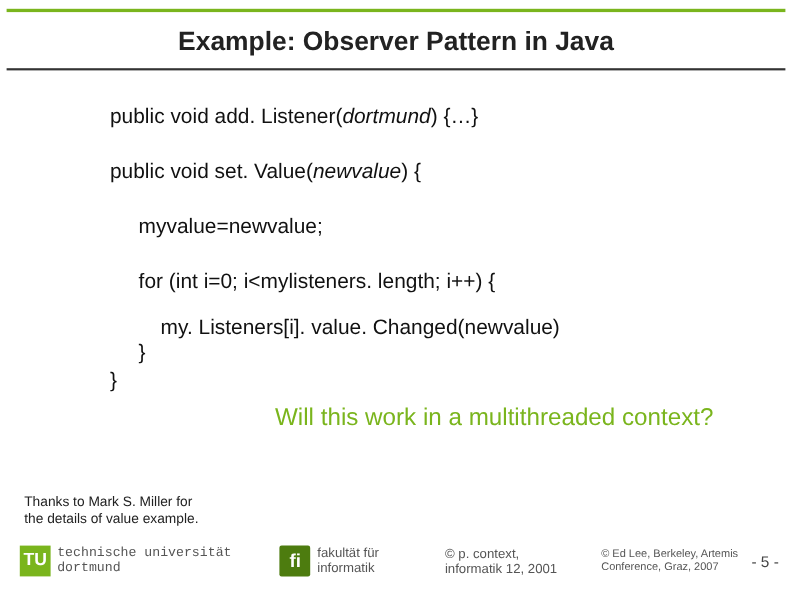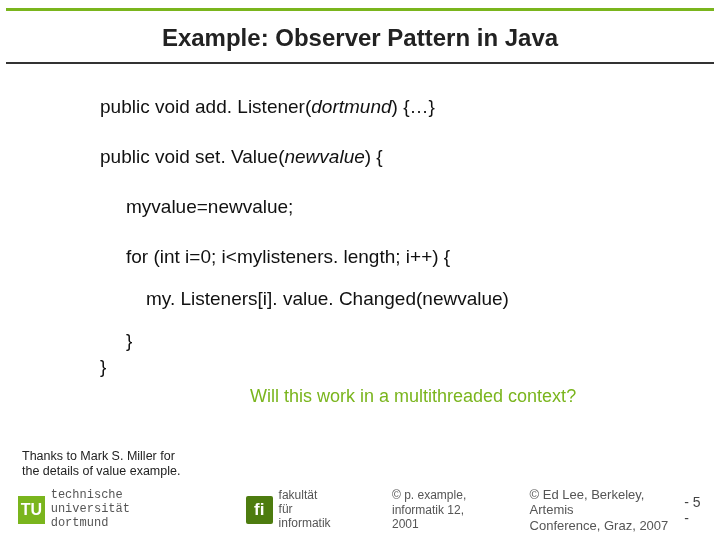--- a/index.html
+++ b/index.html
@@ -38,21 +38,21 @@
     color: #111;
   }
   .code-line {
     margin-bottom: 28px;
   }
   .indent1 { padding-left: 26px; }
   .indent2 { padding-left: 46px; }
   .italic { font-style: italic; }
   .question {
     color: #7ab51d;
-    font-size: 18px;
+    font-size: 22px;
     margin-top: 8px;
     margin-left: 150px;
   }
   .thanks {
     position: absolute;
     left: 22px;
     bottom: 60px;
     font-size: 12.5px;
     color: #222;
     line-height: 1.25;
@@ -105,21 +105,21 @@
     border-radius: 2px;
   }
   .fi-text { line-height: 1.15; color: #555; }
   .copyright {
     margin-left: 60px;
     line-height: 1.2;
     color: #555;
   }
   .attribution {
     margin-left: 40px;
-    font-size: 13px;
+    font-size: 10px;
     line-height: 1.2;
     color: #555;
   }
   .pagenum {
     margin-left: auto;
     margin-right: 12px;
     font-size: 14px;
     color: #444;
   }
 </style>
@@ -137,21 +137,21 @@
   </div>
 
   <div class="code-line">
     <span>public void set. Value(</span><span class="italic">newvalue</span><span>) {</span>
   </div>
 
   <div class="code-line indent1">myvalue=newvalue;</div>
 
   <div class="code-line indent1" style="margin-bottom:20px">for (int i=0; i&lt;mylisteners. length; i++) {</div>
 
-  <div class="indent2" style="margin-bottom:20px">my. Listeners[i]. value. Changed(newvalue)</div>
+  <div class="indent2" style="margin-bottom:0">my. Listeners[i]. value. Changed(newvalue)</div>
   <div class="indent1" style="margin-bottom:4px">}</div>
   <div style="margin-bottom:2px">}</div>
 
   <div class="question">Will this work in a multithreaded context?</div>
 </div>
 
 <div class="thanks">
   <div>Thanks to Mark S. Miller for</div>
   <div>the details of value example.</div>
 </div>
@@ -165,21 +165,21 @@
     </div>
   </div>
   <div class="fi-logo">
     <div class="fi-mark">fi</div>
     <div class="fi-text">
       <div>fakultät für</div>
       <div>informatik</div>
     </div>
   </div>
   <div class="copyright">
-    <div>© p. example,</div>
+    <div>© p. context,</div>
     <div>informatik 12, 2001</div>
   </div>
   <div class="attribution">
     <div>© Ed Lee, Berkeley, Artemis</div>
     <div>Conference, Graz, 2007</div>
   </div>
   <div class="pagenum">- 5 -</div>
 </div>
 
 </body></html>

